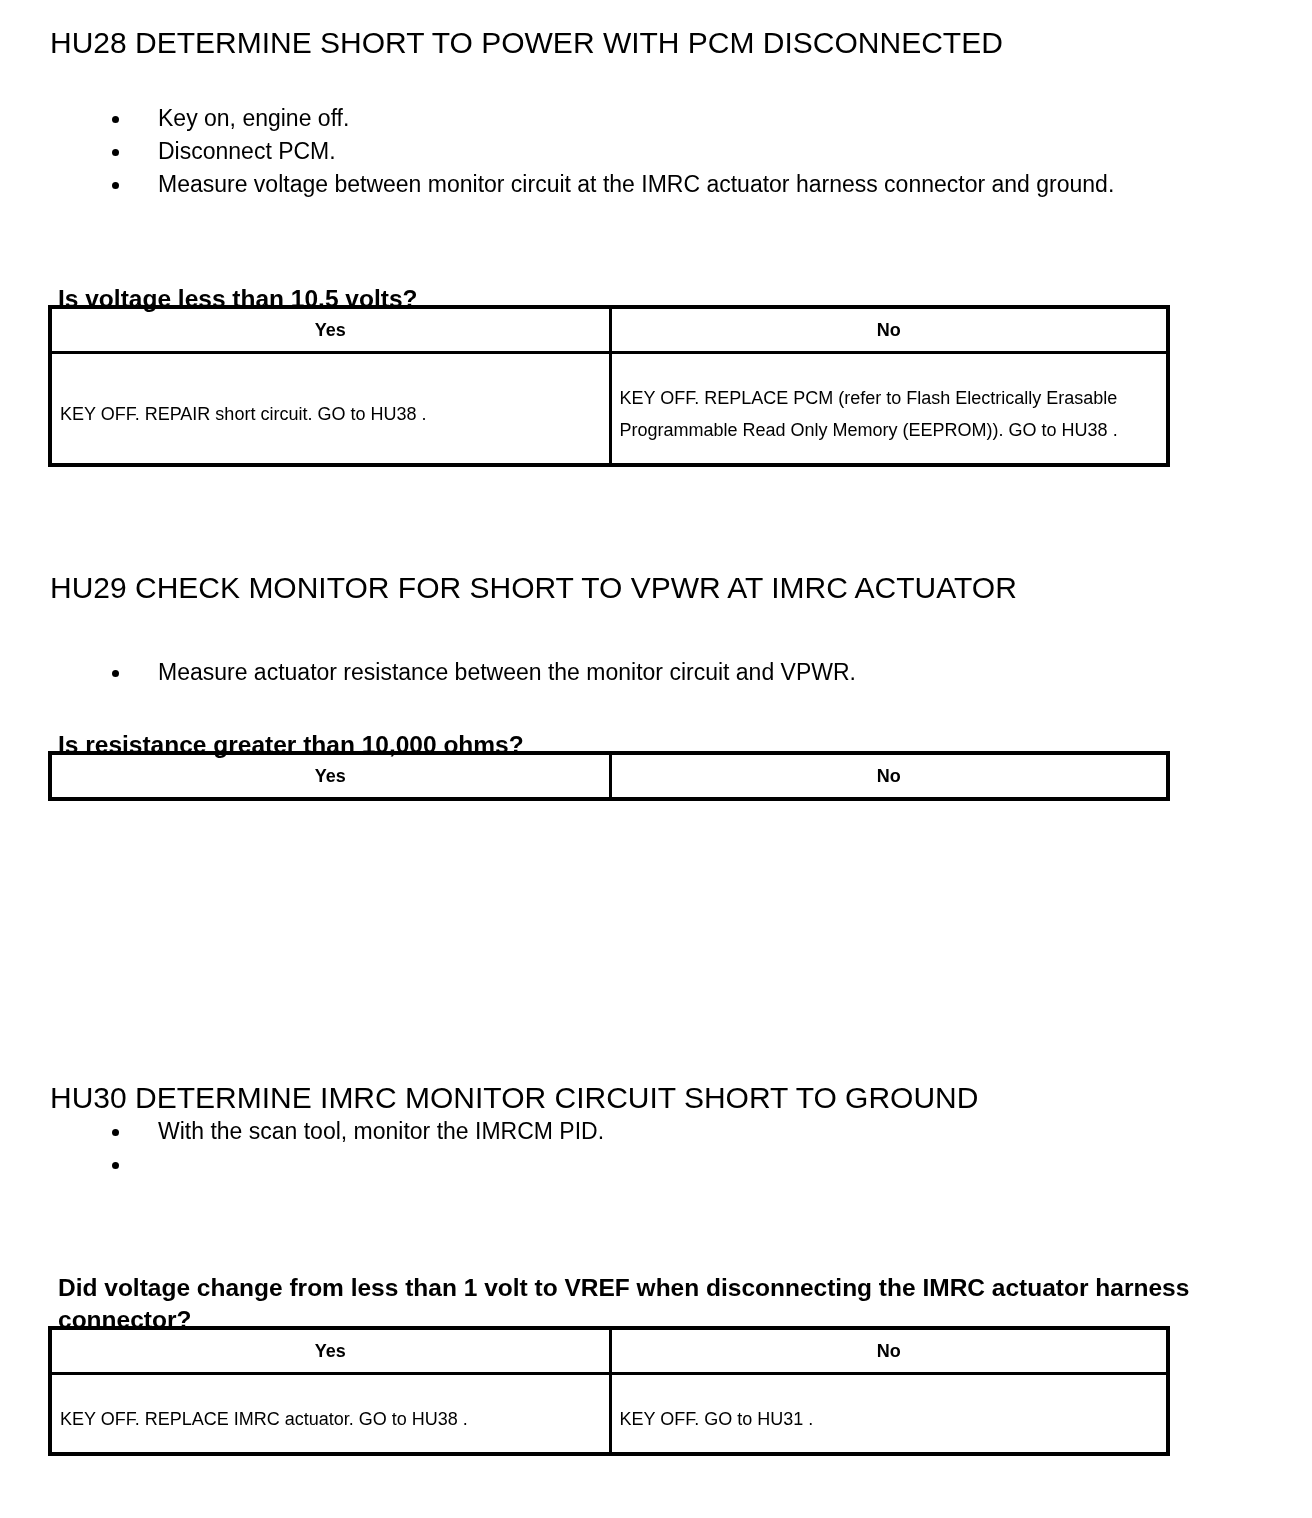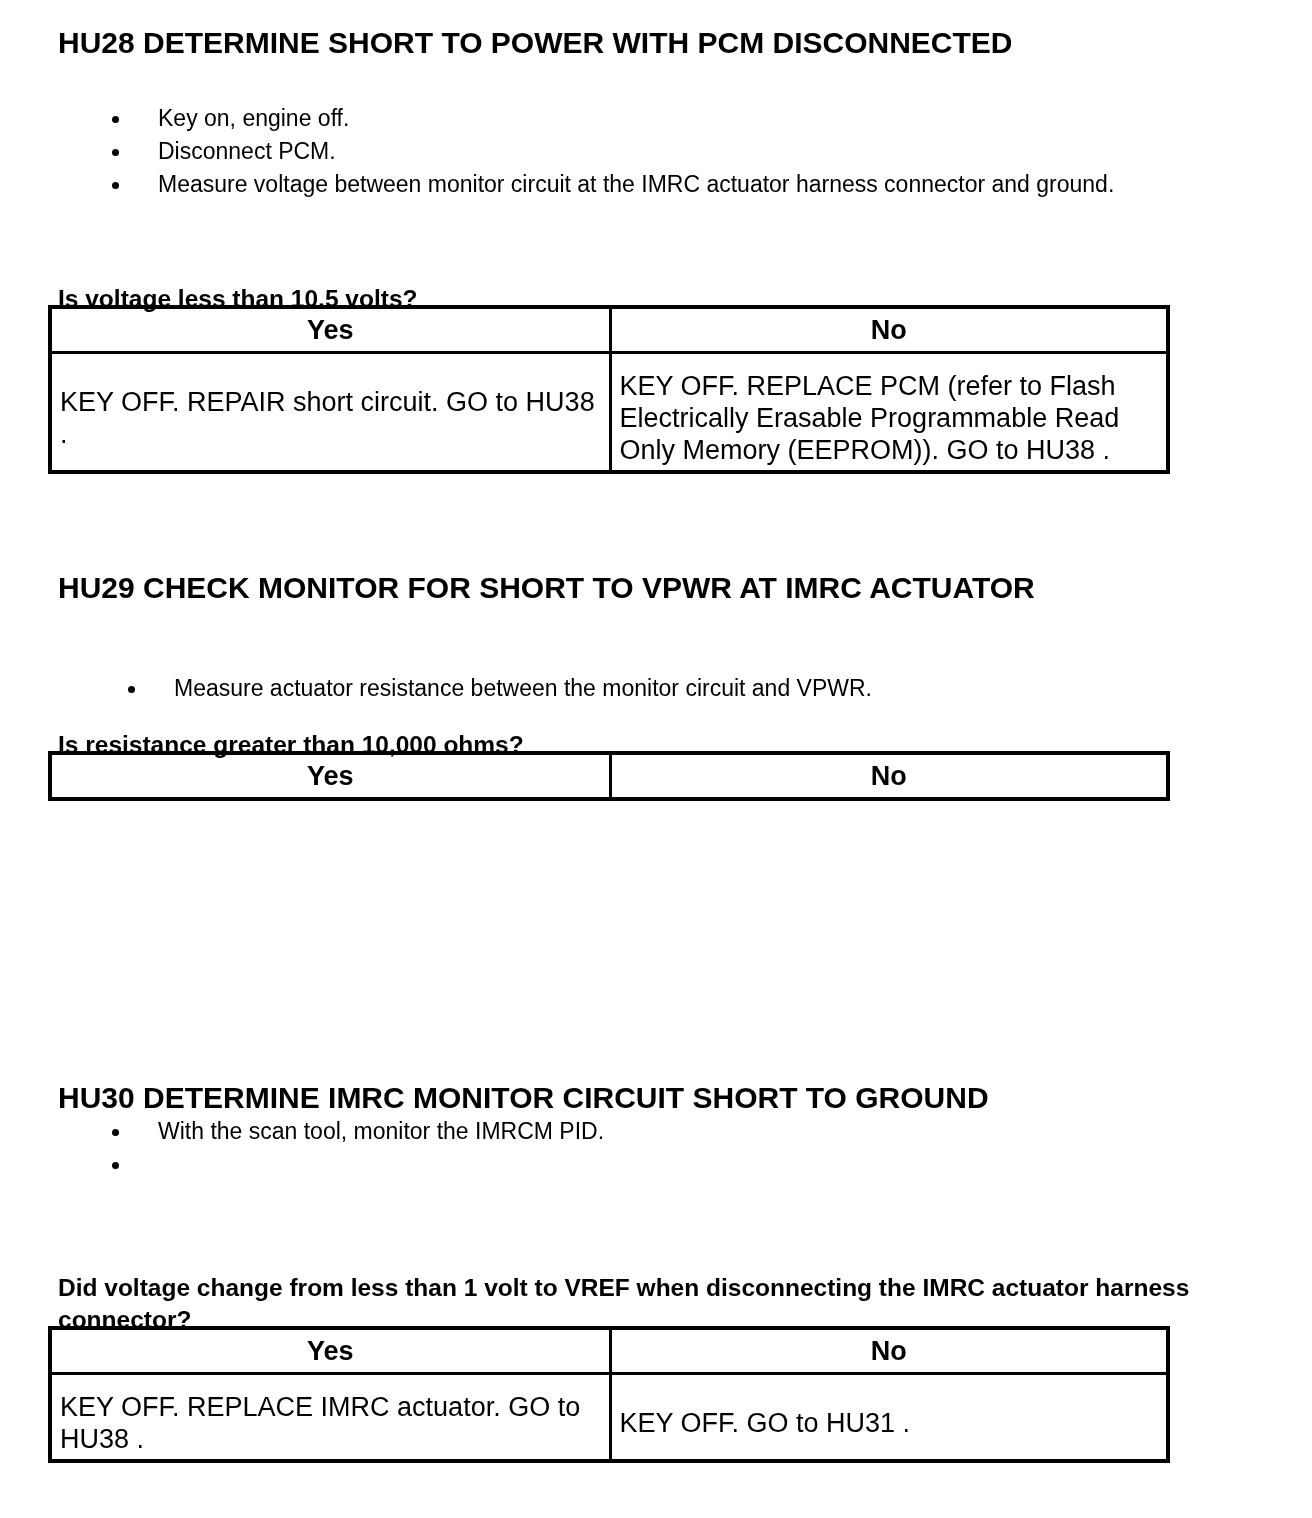--- a/index.html
+++ b/index.html
@@ -1,42 +1,42 @@
 <!DOCTYPE html>
 <html><head>
   <meta charset="utf-8">
   <style>
     html, body { margin: 0; padding: 0; background: #ffffff; }
     body {
       width: 1312px; height: 1518px; position: relative; overflow: hidden;
       font-family: "Liberation Sans", sans-serif; color: #000;
     }
     .title {
-      position: absolute; left: 58px; font-weight: bold; font-size: 30px;
+      position: absolute; left: 50px; font-weight: normal; font-size: 30px;
       letter-spacing: 0px; white-space: nowrap; line-height: 34px;
     }
     ul.bullets { position: absolute; left: 0; margin: 0; padding: 0; list-style: none; width: 1240px; }
     ul.bullets li {
       position: relative; font-size: 23px; line-height: 33px;
       padding-left: 158px; margin: 0;
     }
     ul.bullets li .dot {
       position: absolute; left: 112px; top: 14px; width: 7px; height: 7px;
       border-radius: 50%; background: #000;
     }
     .question {
       position: absolute; left: 58px; font-weight: bold; font-size: 24.5px;
       line-height: 32px; width: 1200px; margin-top: 10px;
     }
     table.yn {
       position: absolute; left: 48px; width: 1122px; border-collapse: collapse;
       border: 4px solid #000; table-layout: fixed;
     }
     table.yn th, table.yn td {
-      border: 3px solid #000; font-size: 27px; line-height: 32px;
+      border: 3px solid #000; font-size: 18px; line-height: 32px;
       vertical-align: middle;
     }
     table.yn th { font-weight: bold; text-align: center; height: 42px; padding: 0; }
     table.yn td { text-align: left; padding: 16px 6px 4px 8px; }
     table.yn col.c1 { width: 560px; }
   </style>
 </head>
 <body>
 
 <div class="title" style="top:26px;">HU28 DETERMINE SHORT TO POWER WITH PCM DISCONNECTED</div>
@@ -57,21 +57,21 @@
     <th>No</th>
   </tr>
   <tr style="height:112px;">
     <td>KEY OFF. REPAIR short circuit. GO to HU38 .</td>
     <td>KEY OFF. REPLACE PCM (refer to Flash Electrically Erasable Programmable Read Only Memory (EEPROM)). GO to HU38 .</td>
   </tr>
 </tbody>
   </table>
 
 <div class="title" style="top:571px;">HU29 CHECK MONITOR FOR SHORT TO VPWR AT IMRC ACTUATOR</div>
-<ul class="bullets" style="top:672px;margin-left:16px;">
+<ul class="bullets" style="top:656px;">
   <li><span class="dot"></span><span>Measure actuator resistance between the monitor circuit and VPWR.</span></li>
 </ul>
 <div class="question" style="top:719px;">Is resistance greater than 10,000 ohms?</div>
 <table class="yn" style="top:751px;">
   <colgroup>
       <col class="c1">
       <col>
     </colgroup>
   <tbody>
       <tr>

